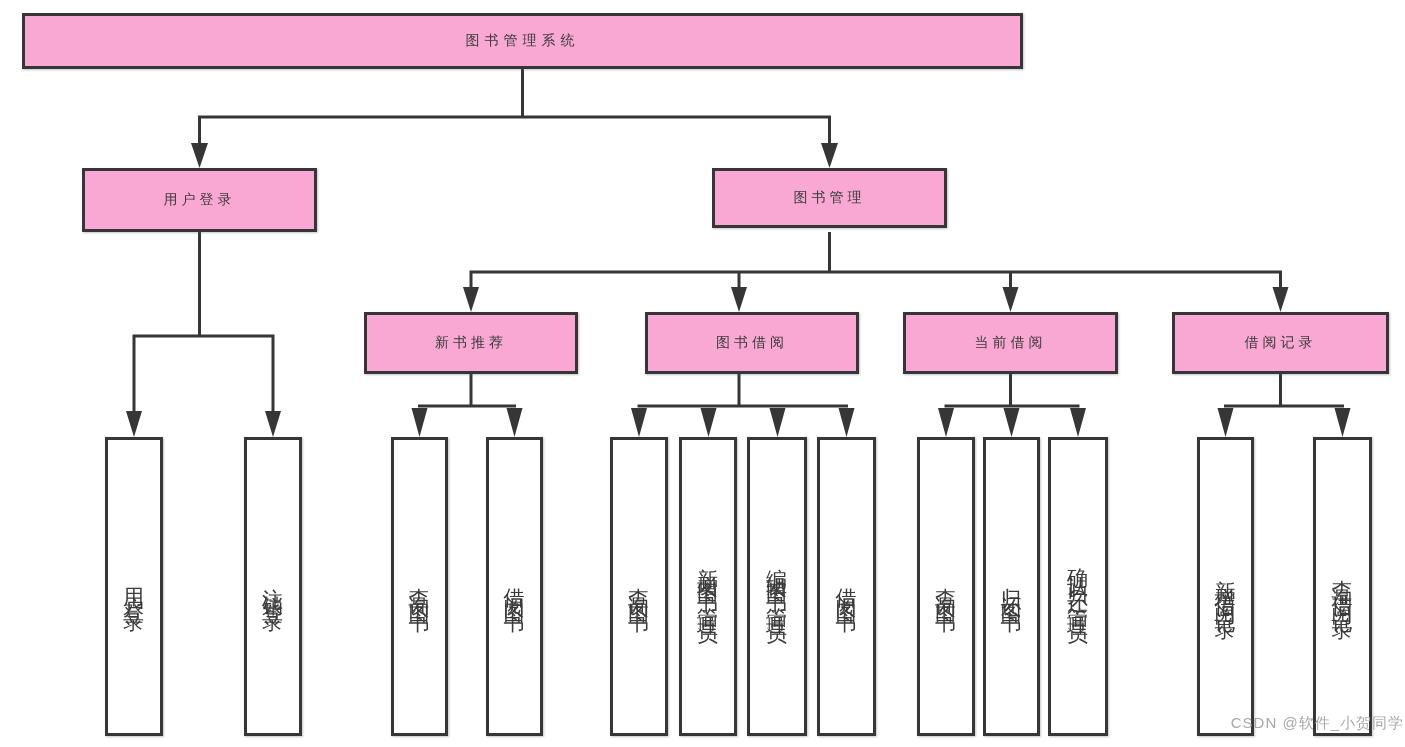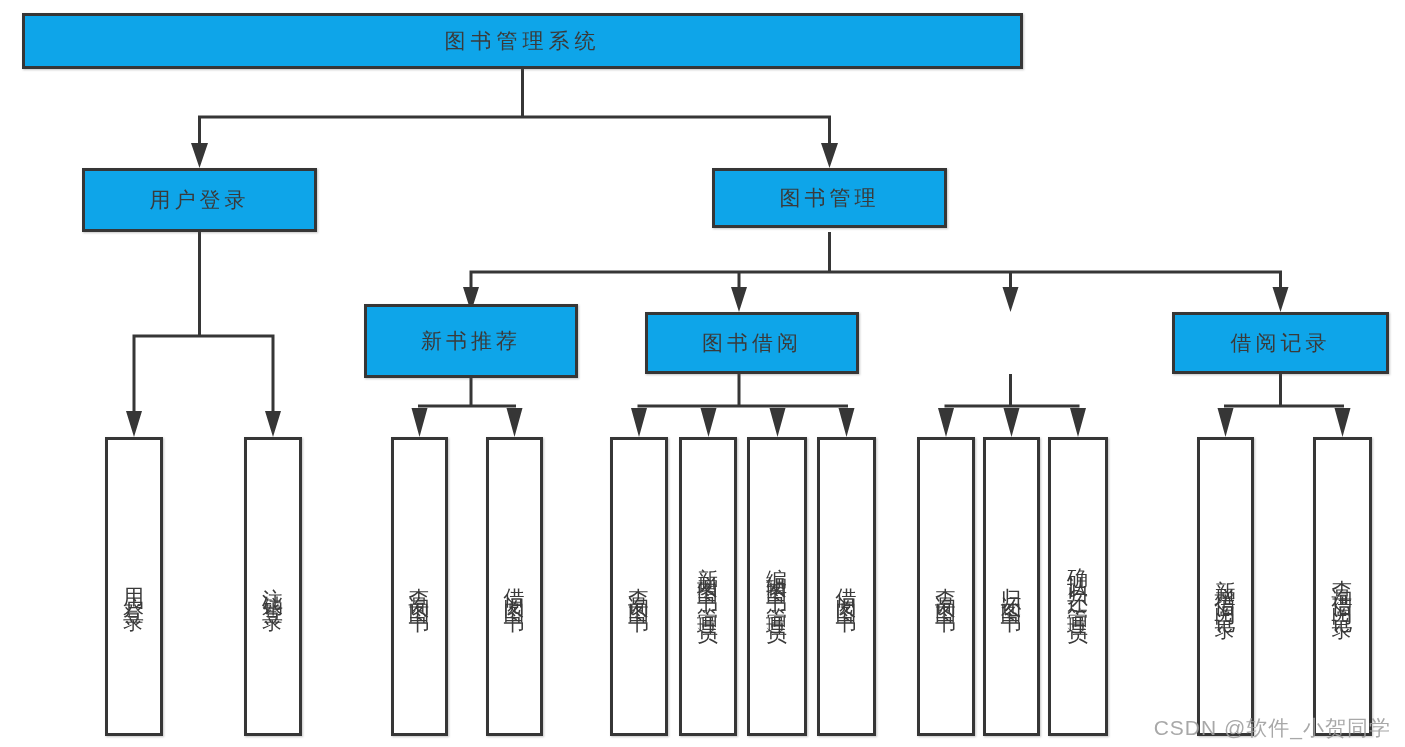--- a/index.html
+++ b/index.html
@@ -16,26 +16,26 @@
   }
   #connectors {
     position: absolute;
     left: 0; top: 0;
     z-index: 1;
   }
   .hbox {
     position: absolute;
     box-sizing: border-box;
     border: 3px solid #363636;
-    background: #0ea5e9;
+    background: #f9a8d4;
     display: flex;
     align-items: center;
     justify-content: center;
     color: #3a3a3a;
-    font-size: 21px;
+    font-size: 14px;
     letter-spacing: 4px;
     z-index: 2;
     box-shadow: 1px 1px 2px rgba(90,90,90,0.35);
     white-space: nowrap;
   }
   .leaf {
     position: absolute;
     top: 437px;
     height: 299px;
     box-sizing: border-box;
@@ -51,25 +51,25 @@
     writing-mode: vertical-rl;
     text-orientation: mixed;
     color: #3a3a3a;
     font-size: 21px;
     letter-spacing: 8px;
     line-height: 1;
     white-space: nowrap;
   }
   #watermark {
     position: absolute;
-    right: 14px;
+    right: 1px;
     top: 714px;
     z-index: 5;
     color: rgba(158,158,158,0.9);
-    font-size: 21px;
+    font-size: 15px;
     letter-spacing: 1px;
     white-space: nowrap;
   }
 </style>
 </head>
 <body>
 
 <div id="canvas">
 
   <svg id="connectors" width="1405" height="747" viewBox="0 0 1405 747">
@@ -124,25 +124,28 @@
     <span>图书管理系统</span>
   </div>
 
   <div class="hbox" style="left:82px; top:168px; width:235px; height:64px;">
     <span>用户登录</span>
   </div>
   <div class="hbox" style="left:712px; top:168px; width:235px; height:60px;">
     <span>图书管理</span>
   </div>
 
-  <div class="hbox" style="left:364px; top:304px; width:214px; height:74px;">
+  <div class="hbox" style="left:364px; top:312px; width:214px; height:62px;">
     <span>新书推荐</span>
   </div>
   <div class="hbox" style="left:632px; top:312px; width:214px; height:62px;margin-left:13px;">
     <span>图书借阅</span>
+  </div>
+  <div class="hbox" style="left:903px; top:312px; width:215px; height:62px;">
+    <span>当前借阅</span>
   </div>
   <div class="hbox" style="left:1172px; top:312px; width:217px; height:62px;">
     <span>借阅记录</span>
   </div>
 
   <div class="leaf" style="left:105px; width:58px;">
     <span>用户登录</span>
   </div>
   <div class="leaf" style="left:244px; width:58px;">
     <span>注销登录</span>

